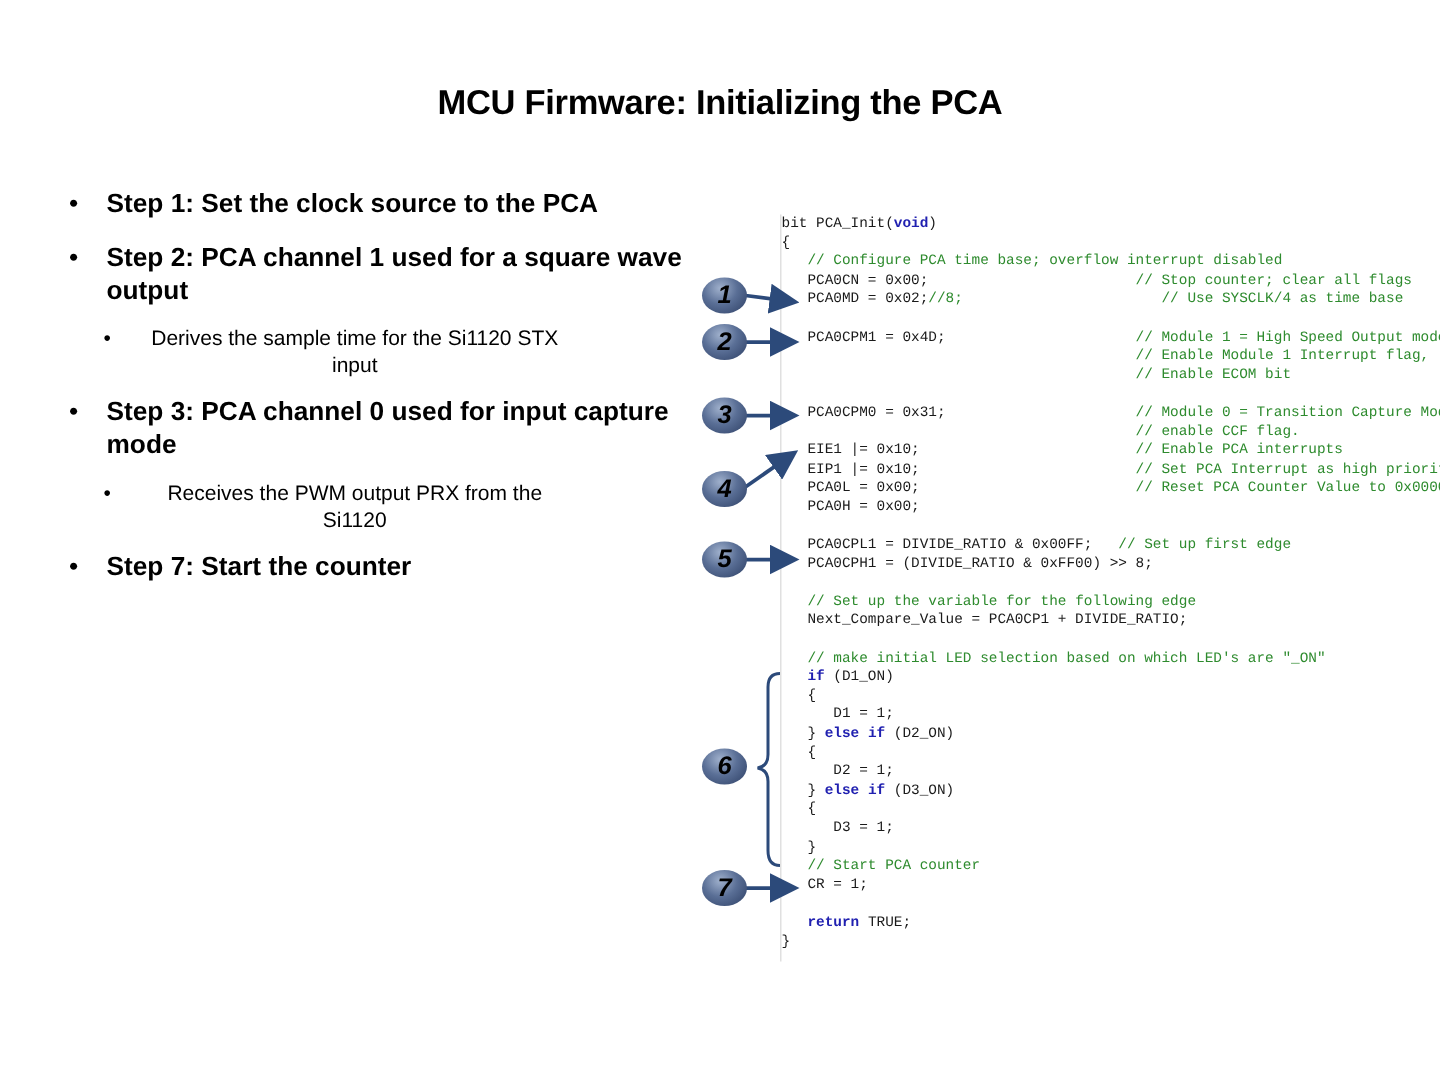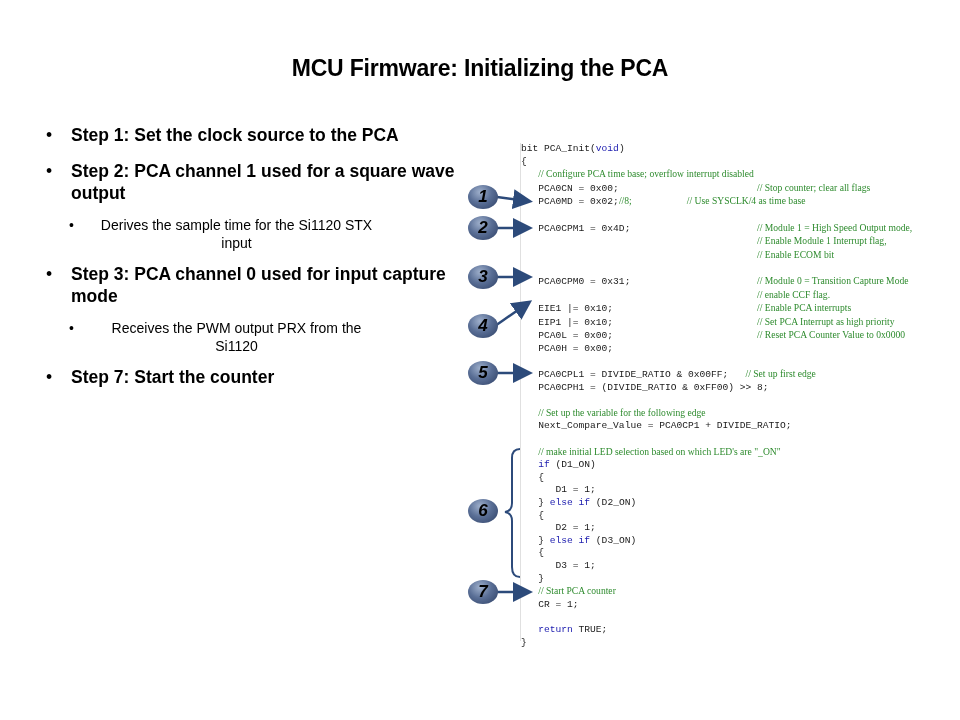--- a/index.html
+++ b/index.html
@@ -6,22 +6,22 @@
   body { width: 960px; height: 720px; background: #ffffff; position: relative; overflow: hidden; font-family: "Liberation Sans", sans-serif; }
   .title { position: absolute; left: 0; top: 55px; width: 960px; text-align: center; font-size: 23px; font-weight: bold; color: #000; letter-spacing: -0.2px; }
   .bullets { position: absolute; left: 46px; top: 124px; width: 420px; }
   .b1 { position: relative; padding-left: 25px; font-size: 17.5px; font-weight: bold; color: #000; line-height: 22px; margin-bottom: 14px; }
   .b1::before { content: "•"; position: absolute; left: 0; top: 0; font-weight: normal; }
   .b2 { position: relative; padding-left: 25px; margin-left: 23px; font-size: 14px; color: #000; line-height: 18px; margin-top: -2px; margin-bottom: 11px; width: 285px; text-align: center; }
   .b2::before { content: "•"; position: absolute; left: 0; top: 0; }
   .code-wrap { position: absolute; left: 518px; top: 143px; width: 440px; height: 498px; }
   .code-border { position: absolute; left: 2px; top: 0; width: 1px; height: 498px; background: #e0e0e0; }
   pre.code { position: absolute; left: 3px; top: 0; margin: 0; font-family: "Liberation Mono", monospace; font-size: 9.6px; line-height: 12.6px; color: #1a1a1a; }
-  .cm { color: #2e8b2e; font-family: Liberation Serif, serif; }
-  .kw { color: #2020b0; }
+  .cm { color: #2e8b2e; }
+  .kw { color: #2020b0; font-weight: bold; }
   .badge { position: absolute; width: 30px; height: 24px; border-radius: 50%; background: radial-gradient(ellipse at 40% 30%, #9fb0cc 0%, #5a6f96 45%, #2c3e63 100%); color: #000; font-weight: bold; font-style: italic; font-size: 17px; text-align: center; line-height: 24px; }
   svg.arrows { position: absolute; left: 0; top: 0; }
 </style>
 </head>
 <body>
 
 <div class="title">MCU Firmware: Initializing the PCA</div>
 
 <div class="bullets">
   <div class="b1">Step 1: Set the clock source to the PCA</div>

